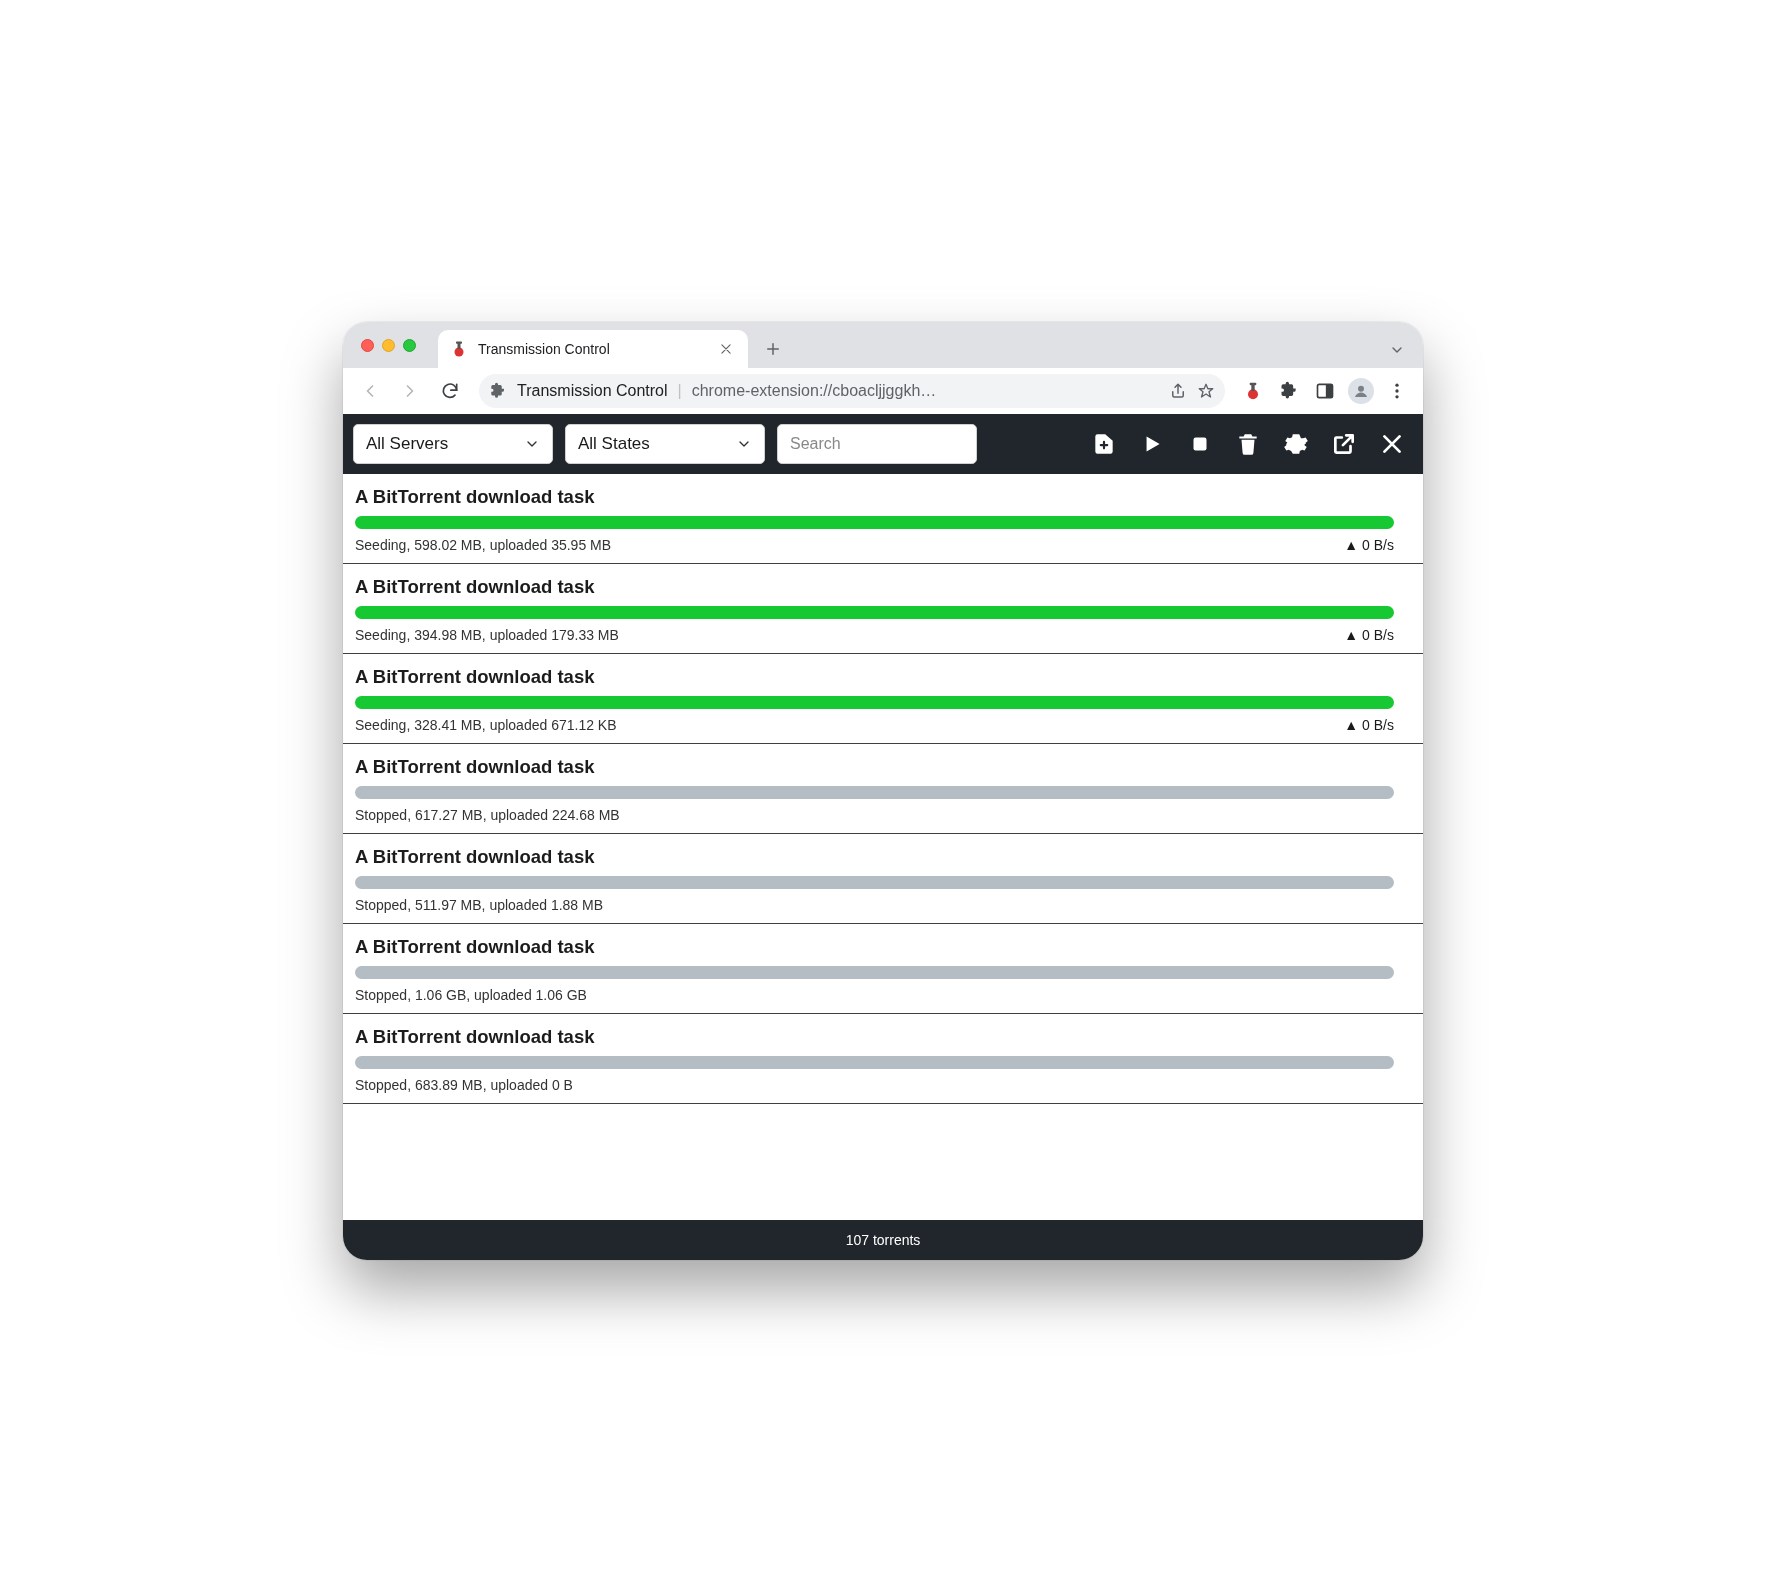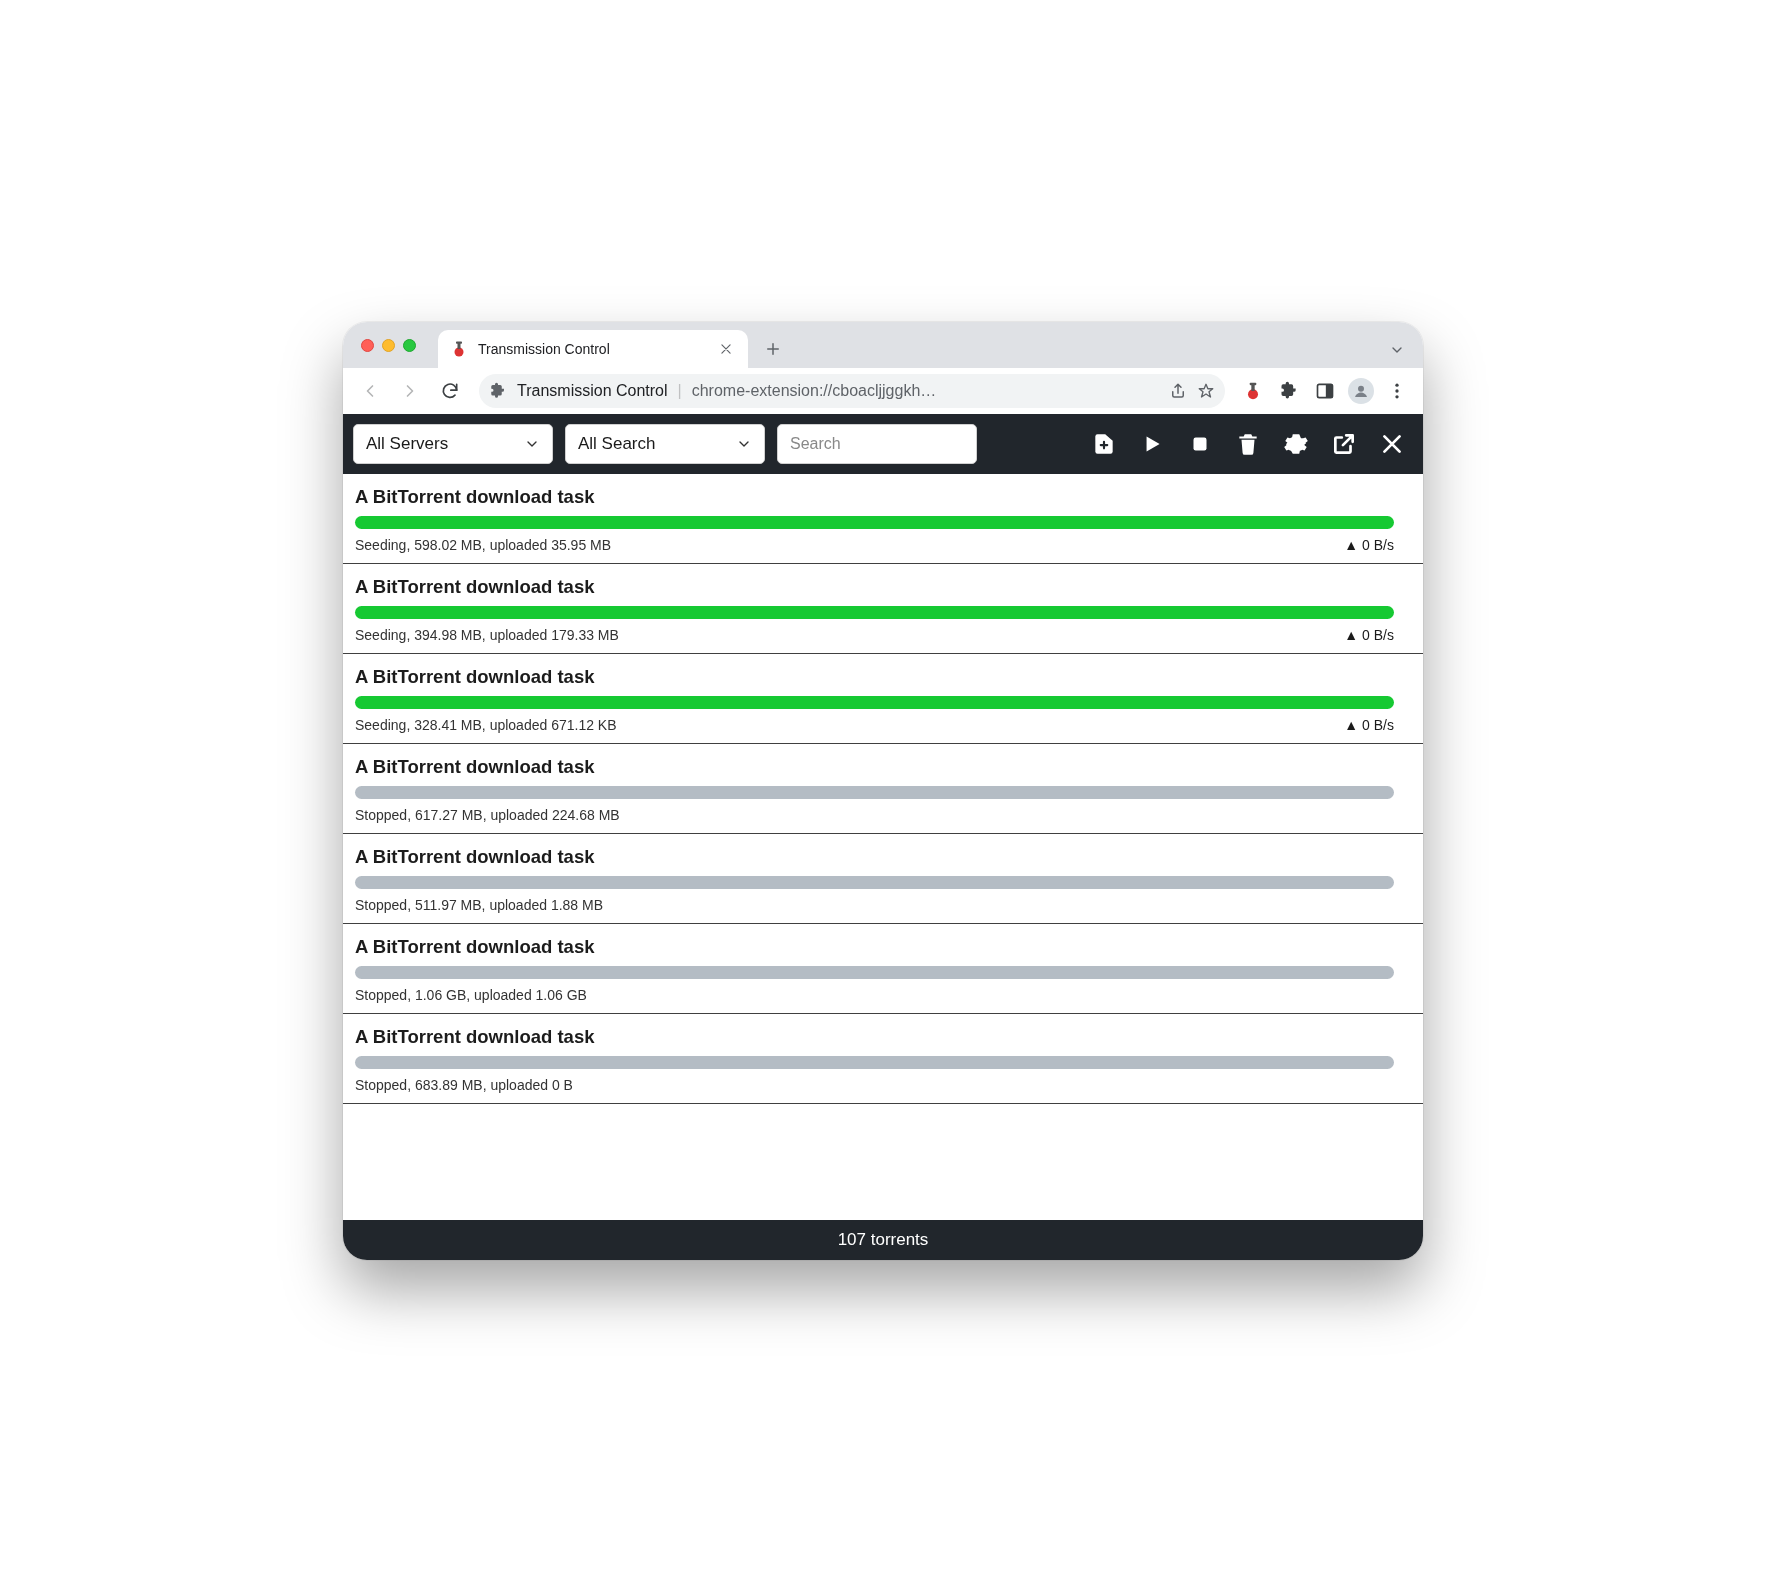--- a/index.html
+++ b/index.html
@@ -111,21 +111,21 @@
   }
   .row .title { font-weight:700; font-size:18.5px; color:#1c1c1c; margin-bottom:8px;}
   .bar {
     height:13px; border-radius:7px; background:#b4bcc4; margin-bottom:8px;
   }
   .bar.seeding { background:#16c932; }
   .meta { display:flex; font-size:14px; color:#333;}
   .meta .right { margin-left:auto; color:#1a1a1a; }
   .footer {
     height:40px; background:#21262c; color:#fff; display:flex;align-items:center;justify-content:center;
-    font-size:17px;
+    font-size:14px;
   }
   
   .list::-webkit-scrollbar { width:10px; }
   .list::-webkit-scrollbar-thumb { background:#c7c9cb; border-radius:5px; }
   .list::-webkit-scrollbar-track { background:transparent; }
 
   svg { display:block; }
   .chev svg, .caret-down svg { width:16px; height:16px; }
 </style>
 </head>
@@ -245,21 +245,21 @@
   <div class="ext-top">
     <div class="select">
       <span>All Servers</span>
       <span class="chev">
         <svg viewBox="0 0 24 24">
             <path d="M6 9l6 6 6-6" stroke="#333" stroke-width="2" fill="none" stroke-linecap="round" stroke-linejoin="round"></path>
           </svg>
       </span>
     </div>
     <div class="select">
-      <span>All Search</span>
+      <span>All States</span>
       <span class="chev">
         <svg viewBox="0 0 24 24">
             <path d="M6 9l6 6 6-6" stroke="#333" stroke-width="2" fill="none" stroke-linecap="round" stroke-linejoin="round"></path>
           </svg>
       </span>
     </div>
     <input class="search" placeholder="Search" style="">
     <div class="ext-actions">
       <div class="ai">
         <svg viewBox="0 0 24 24">

